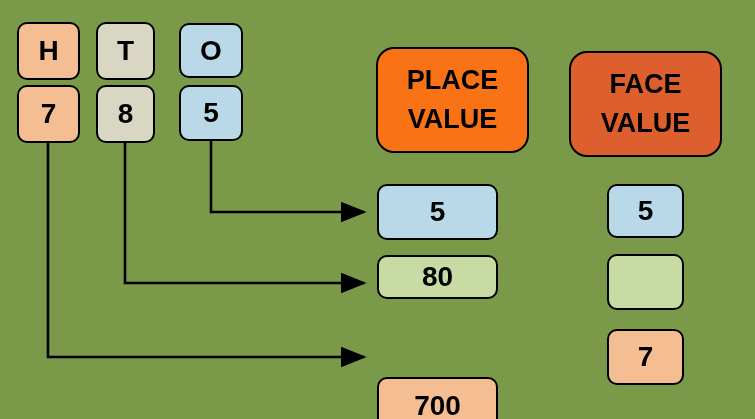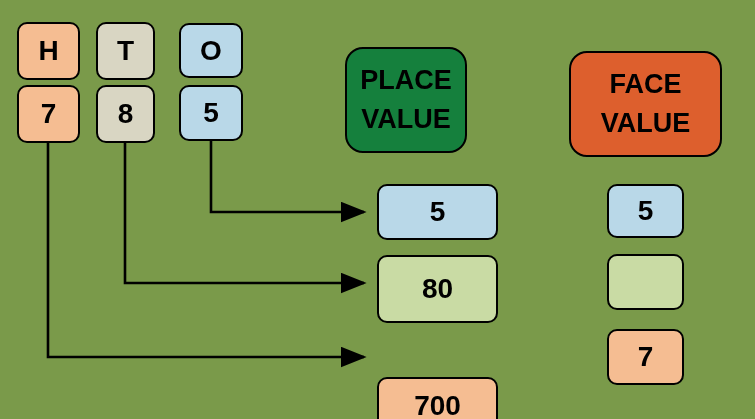--- a/index.html
+++ b/index.html
@@ -64,24 +64,24 @@
     <defs>
       <marker id="ah" markerWidth="12" markerHeight="10" refX="9" refY="4" orient="auto">
         <path d="M0,0 L10,4 L0,8 Z" fill="#000"></path>
       </marker>
     </defs>
     <path d="M211,141 L211,212 L364,212" fill="none" stroke="#000" stroke-width="2.6" marker-end="url(#ah)"></path>
     <path d="M125,141 L125,283 L364,283" fill="none" stroke="#000" stroke-width="2.6" marker-end="url(#ah)"></path>
     <path d="M48,141 L48,357 L364,357" fill="none" stroke="#000" stroke-width="2.6" marker-end="url(#ah)"></path>
   </svg>
 
-  <div class="title-box" style="left: 345px; top: 47px; width: 122px; height: 106px; background-color: #15803d;">PLACE VALUE</div>
+  <div class="title-box" style="left: 376px; top: 47px; width: 153px; height: 106px; background-color: #f97316;">PLACE VALUE</div>
   <div class="title-box" style="left: 569px; top: 51px; width: 153px; height: 106px; background-color: rgb(221, 95, 45);">FACE VALUE</div>
 
   <div class="box" style="left: 377px; top: 184px; width: 121px; height: 56px; background-color: rgb(185, 216, 232);">5</div>
-  <div class="box" style="left: 377px; top: 255px; width: 121px; height: 68px; background-color: rgb(201, 219, 164);">80</div>
+  <div class="box" style="left: 377px; top: 255px; width: 121px; height: 44px; background-color: rgb(201, 219, 164);">80</div>
   <div class="box" style="left: 377px; top: 329px; width: 121px; height: 57px; background-color: rgb(245, 189, 146); margin-top: 48px;">700</div>
 
   <div class="box" style="left: 607px; top: 184px; width: 77px; height: 54px; background-color: rgb(185, 216, 232);">5</div>
   <div class="box" style="left: 607px; top: 254px; width: 77px; height: 56px; background-color: rgb(201, 219, 164);"></div>
   <div class="box" style="left: 607px; top: 329px; width: 77px; height: 56px; background-color: rgb(245, 189, 146);">7</div>
 
 </div>
 
 </body></html>

